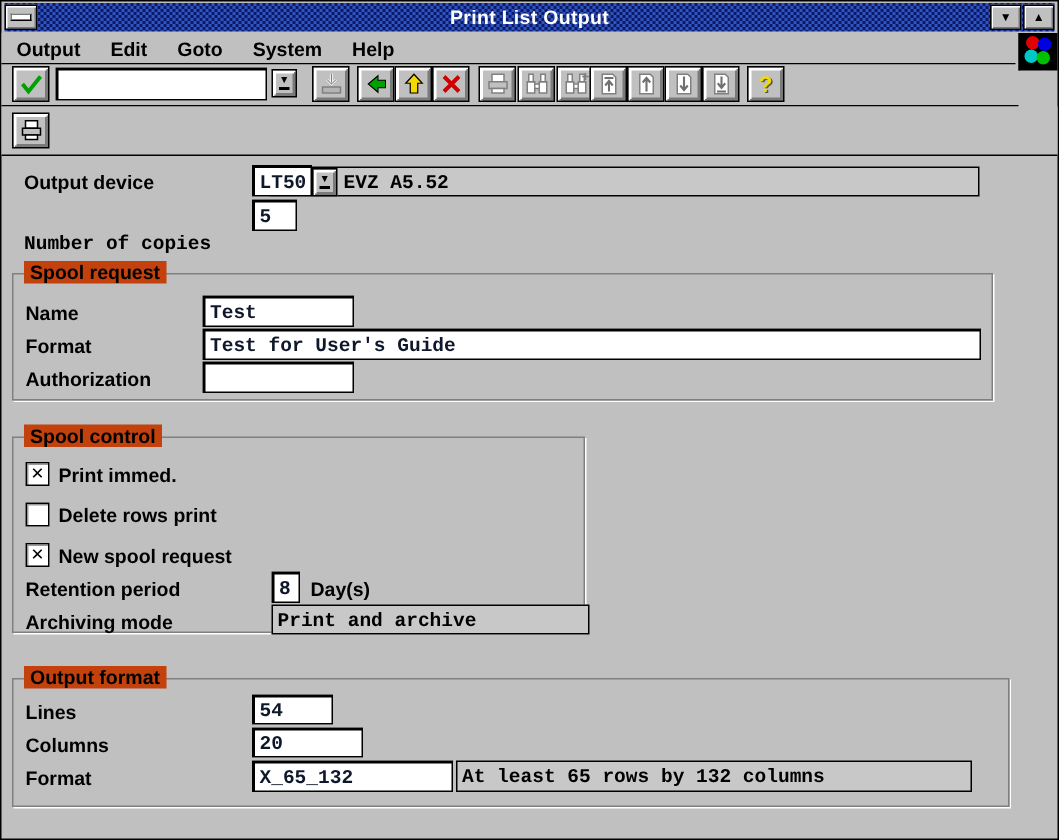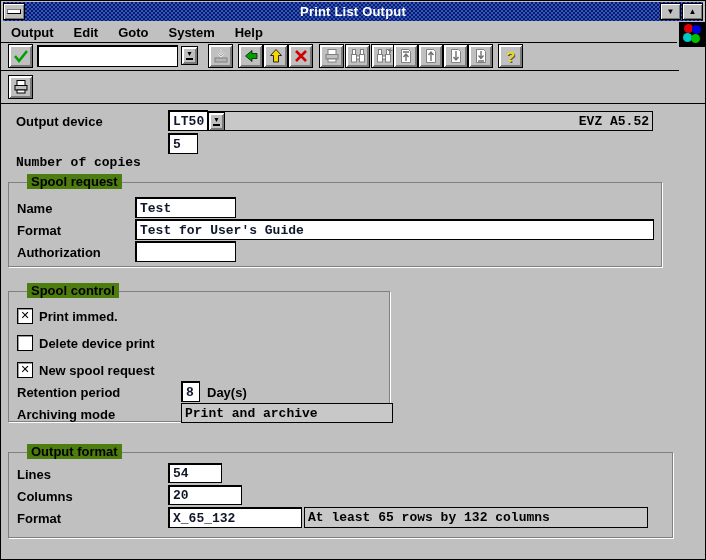--- a/index.html
+++ b/index.html
@@ -65,21 +65,21 @@
     position:absolute;background:#fff;color:#0f172a;
     border:1px solid #000;border-top-width:2px;border-left-width:2px;
     font:bold 13px/16px "Liberation Mono",monospace;padding:1px 3px;box-sizing:border-box;outline:none;
   }
   .display{
     position:absolute;background:#c8c8c8;color:#000;border:1px solid #000;
     font:bold 13px/17px "Liberation Mono",monospace;padding:1px 3px;box-sizing:border-box;
     white-space:nowrap;overflow:hidden;
   }
   .group{position:absolute;border:1px solid #808080;box-shadow:1px 1px 0 #fff;box-sizing:border-box;}
-  .group-title{position:absolute;top:-9px;left:18px;background:#4d7c0f;padding:0 4px;font:bold 13px "Liberation Sans",sans-serif;white-space:nowrap;}
+  .group-title{position:absolute;top:-9px;left:7px;background:#c2410c;padding:0 4px;font:bold 13px "Liberation Sans",sans-serif;white-space:nowrap;}
   .cb{
     position:absolute;width:14px;height:14px;background:#fff;border:1px solid #000;
     box-shadow:inset 1px 1px 0 #9a9a9a;box-sizing:content-box;text-align:center;
     font:bold 11px/14px "DejaVu Sans",sans-serif;color:#000;cursor:default;
   }
   .ddbtn{width:17px;height:19px;}
   svg{display:block;}
 </style>
 </head>
 <body>
@@ -204,21 +204,21 @@
     <div class="btn" style="left:7px;top:4px;width:25px;height:24px;">
       <svg width="16" height="16" viewBox="0 0 16 16">
         <rect x="4" y="1.5" width="8" height="5" fill="#fff" stroke="#000"></rect>
         <rect x="2" y="6.5" width="12" height="4.5" fill="#c0c0c0" stroke="#000"></rect>
         <rect x="4" y="11" width="8" height="3" fill="#fff" stroke="#000"></rect>
       </svg>
     </div>
   </div>
 
   <span class="lbl" style="left:16px;top:114px;">Output device</span>
-  <div class="display" style="left:180px;top:111px;width:473px;height:20px;padding-left:48px;text-align:right;">
+  <div class="display" style="left:180px;top:111px;width:473px;height:20px;padding-left:48px;">
     <span>EVZ A5.52</span>
   </div>
   <input class="input" style="left: 168px; top: 110px; width: 40px; height: 21px; z-index: 2;" value="LT50">
   <div class="btn ddbtn" style="left:208px;top:112px;z-index:2;">
     <span class="dd-glyph">▼</span>
   </div>
 
   <span class="lbl" style="left:16px;top:155px;font-family:Liberation Mono, monospace;">Number of copies</span>
   <input class="input" style="left: 168px; top: 133px; width: 30px; height: 21px;" value="5">
 
@@ -232,21 +232,21 @@
     <input class="input" style="left: 126px; top: 58px; width: 101px; height: 21px;" value="">
   </div>
 
   <div class="group" style="left:8px;top:291px;width:382px;height:131px;">
     <span class="group-title">Spool control</span>
 
     <span class="cb" style="left:8px;top:16px;">✕</span>
     <span class="lbl" style="left:30px;top:17px;">Print immed.</span>
 
     <span class="cb" style="left:8px;top:43px;"></span>
-    <span class="lbl" style="left:30px;top:44px;">Delete device print</span>
+    <span class="lbl" style="left:30px;top:44px;">Delete rows print</span>
 
     <span class="cb" style="left:8px;top:70px;">✕</span>
     <span class="lbl" style="left:30px;top:71px;">New spool request</span>
 
     <span class="lbl" style="left:8px;top:93px;">Retention period</span>
     <input class="input" style="left: 172px; top: 89px; width: 19px; height: 21px;" value="8">
     <span class="lbl" style="left:198px;top:93px;">Day(s)</span>
 
     <span class="lbl" style="left:8px;top:115px;">Archiving mode</span>
     <div class="display" style="left:172px;top:111px;width:212px;height:20px;">

